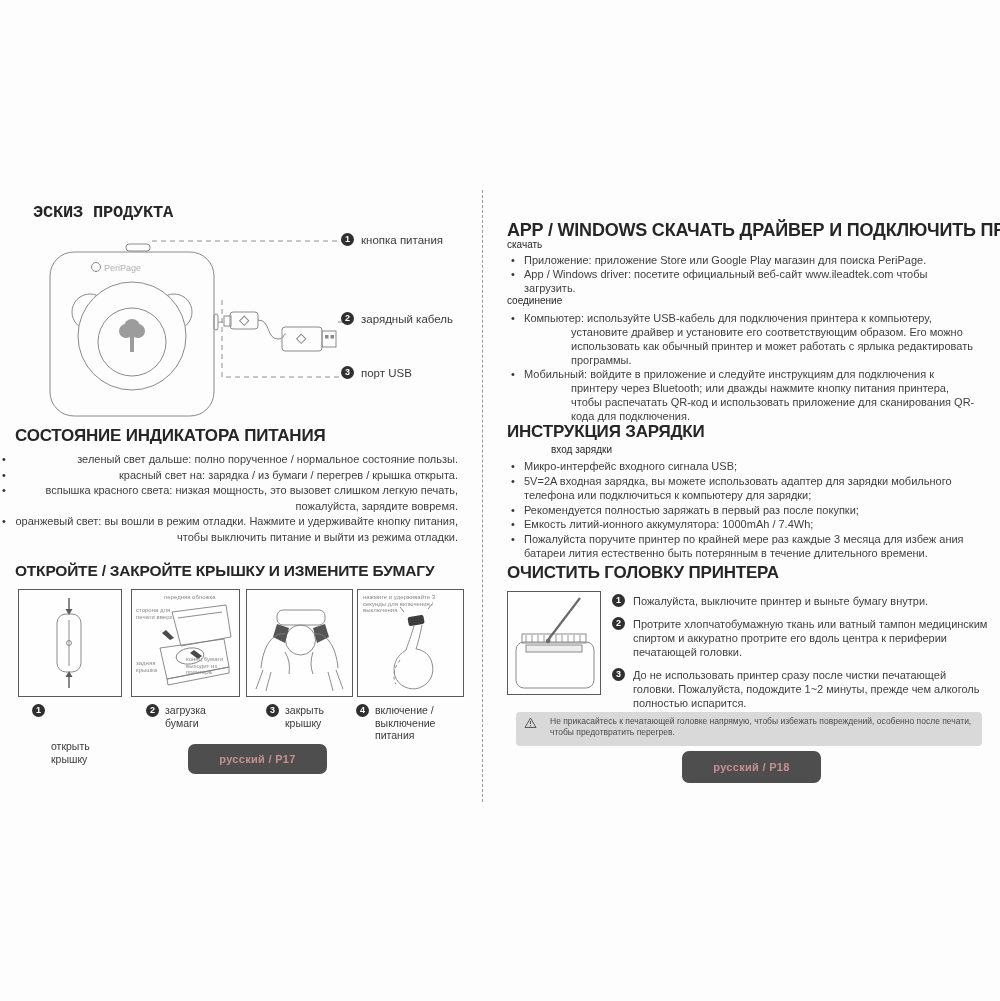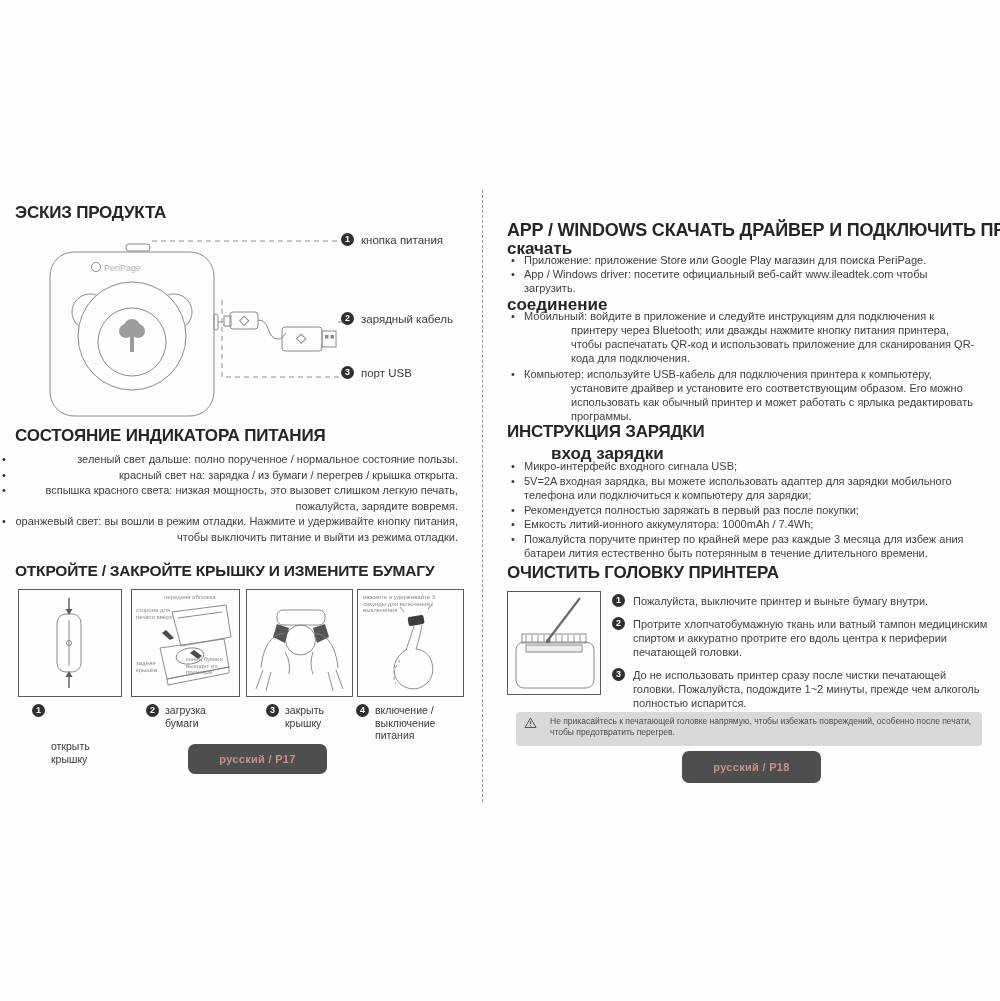--- a/index.html
+++ b/index.html
@@ -4,21 +4,21 @@
 <style>
   html,body{margin:0;padding:0;}
   body{
     width:1000px;height:1001px;position:relative;background:#ffffff;
     font-family:"Liberation Sans", sans-serif;color:#3f3f3f;overflow:hidden;
   }
   .page{position:absolute;inset:0;background:#fdfdfd;}
   .divider{position:absolute;left:482px;top:190px;height:612px;width:0;border-left:1px dashed #9a9a9a;}
   .sec-title{position:absolute;margin:0;font-weight:bold;color:#262626;white-space:nowrap;letter-spacing:-0.2px;}
   .fs17{font-size:17px;}
-  .subhead{position:absolute;font-weight:bold;color:#262626;font-size:17px;}
+  .subhead{position:absolute;font-weight:normal;color:#262626;font-size:10px;}
   .blist{position:absolute;margin:0;padding:0;list-style:none;}
   .blist li{position:relative;padding-left:13px;font-size:11px;line-height:15.5px;color:#3f3f3f;}
   .blist li::before{content:"•";position:absolute;left:0;top:0;color:#2e2e2e;}
   .blist.tight li{line-height:14px;}
   .hang-txt{display:block;padding-left:47px;text-indent:-47px;}
   .numcirc{
     flex:0 0 13px;width:13px;height:13px;border-radius:50%;background:#2f2f2f;color:#fff;
     display:inline-flex;align-items:center;justify-content:center;
     font-size:9px;font-weight:bold;line-height:13px;
   }
@@ -46,21 +46,21 @@
   .skl{stroke:#7f7f7f;fill:none;stroke-width:0.9;}
   .dash{stroke:#909090;fill:none;stroke-width:1;stroke-dasharray:5,4;}
 </style>
 </head>
 <body>
 
 <div class="page">
 
   <div class="divider"></div>
 
-  <h2 class="sec-title fs17" style="left:15px;top:203px;">ЭСКИЗ ПРОДУКТА</h2>
+  <h2 class="sec-title fs17" style="left:33px;top:203px;font-family:Liberation Mono, monospace;">ЭСКИЗ ПРОДУКТА</h2>
 
   <svg width="440" height="195" viewBox="0 0 440 195" style="position:absolute;left:40px;top:228px;">
 
     <rect class="sk" x="86" y="16" width="24" height="7" rx="3"></rect>
 
     <rect class="sk" x="10" y="24" width="164" height="164" rx="24"></rect>
 
     <circle class="sk" cx="56" cy="39" r="4.5" stroke="#b0b0b0"></circle>
     <text x="64" y="43" font-size="9" fill="#b0b0b0">PeriPage</text>
 
@@ -198,25 +198,25 @@
   <h2 class="sec-title" style="left:507px;top:220px;font-size:18px;">APP / WINDOWS СКАЧАТЬ ДРАЙВЕР И ПОДКЛЮЧИТЬ ПРИНТЕР</h2>
 
   <div class="subhead" style="left:507px;top:239px;">скачать</div>
   <ul class="blist tight" style="left:511px;top:253px;width:470px;">
     <li><span>Приложение: приложение Store или Google Play магазин для поиска PeriPage.</span></li>
     <li><span>App / Windows driver: посетите официальный веб-сайт www.ileadtek.com чтобы загрузить.</span></li>
   </ul>
 
   <div class="subhead" style="left:507px;top:295px;">соединение</div>
   <ul class="blist tight" style="left:511px;top:309px;width:468px;">
+    <li style="margin-top:2px;">
+        <span class="hang-txt">Компьютер: используйте USB-кабель для подключения принтера к компьютеру, установите драйвер и установите его соответствующим образом. Его можно использовать как обычный принтер и может работать с ярлыка редактировать программы.</span>
+      </li>
     <li>
         <span class="hang-txt">Мобильный: войдите в приложение и следуйте инструкциям для подключения к принтеру через Bluetooth; или дважды нажмите кнопку питания принтера, чтобы распечатать QR-код и использовать приложение для сканирования QR-кода для подключения.</span>
-      </li>
-    <li style="margin-top:2px;">
-        <span class="hang-txt">Компьютер: используйте USB-кабель для подключения принтера к компьютеру, установите драйвер и установите его соответствующим образом. Его можно использовать как обычный принтер и может работать с ярлыка редактировать программы.</span>
       </li>
   </ul>
 
   <h2 class="sec-title fs17" style="left:507px;top:422px;">ИНСТРУКЦИЯ ЗАРЯДКИ</h2>
   <div class="subhead" style="left:507px;top:444px;padding-left:44px;">вход зарядки</div>
   <ul class="blist" style="left:511px;top:459px;width:474px;">
     <li style="line-height:14.5px"><span>Микро-интерфейс входного сигнала USB;</span></li>
     <li style="line-height:14.5px"><span>5V=2A входная зарядка, вы можете использовать адаптер для зарядки мобильного телефона или подключиться к компьютеру для зарядки;</span></li>
     <li style="line-height:14.5px"><span>Рекомендуется полностью заряжать в первый раз после покупки;</span></li>
     <li style="line-height:14.5px"><span>Емкость литий-ионного аккумулятора: 1000mAh / 7.4Wh;</span></li>

